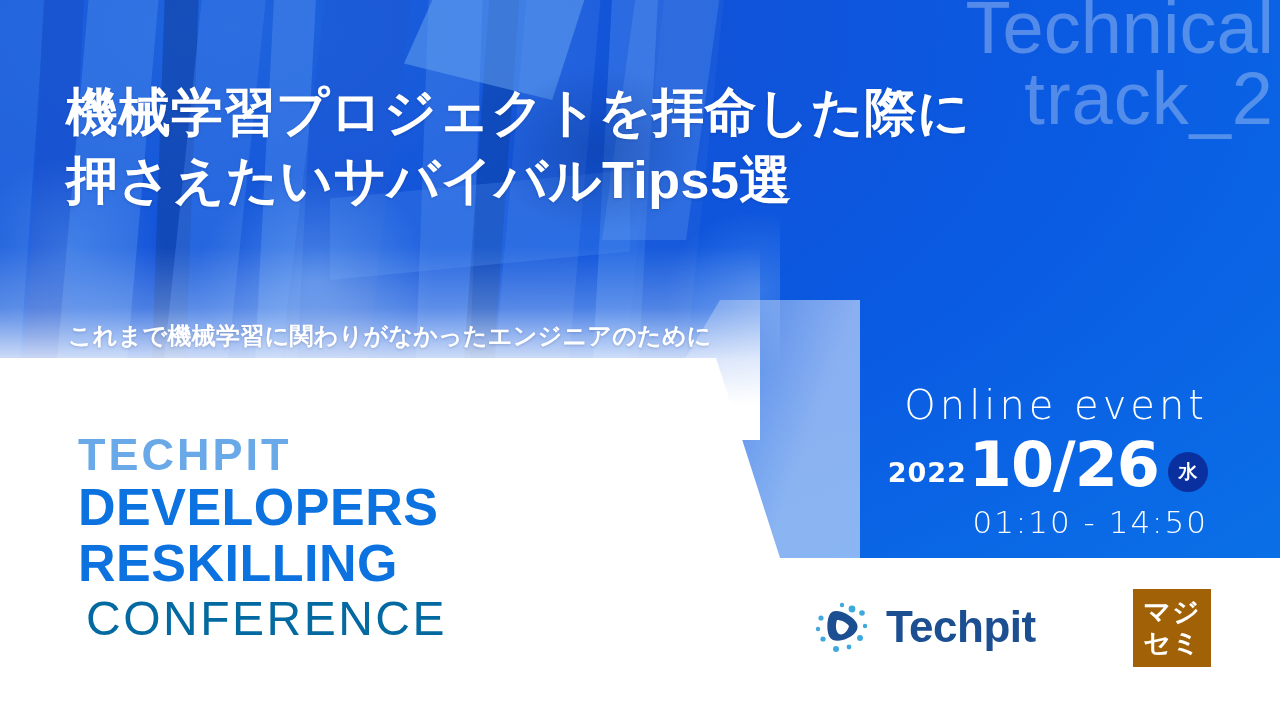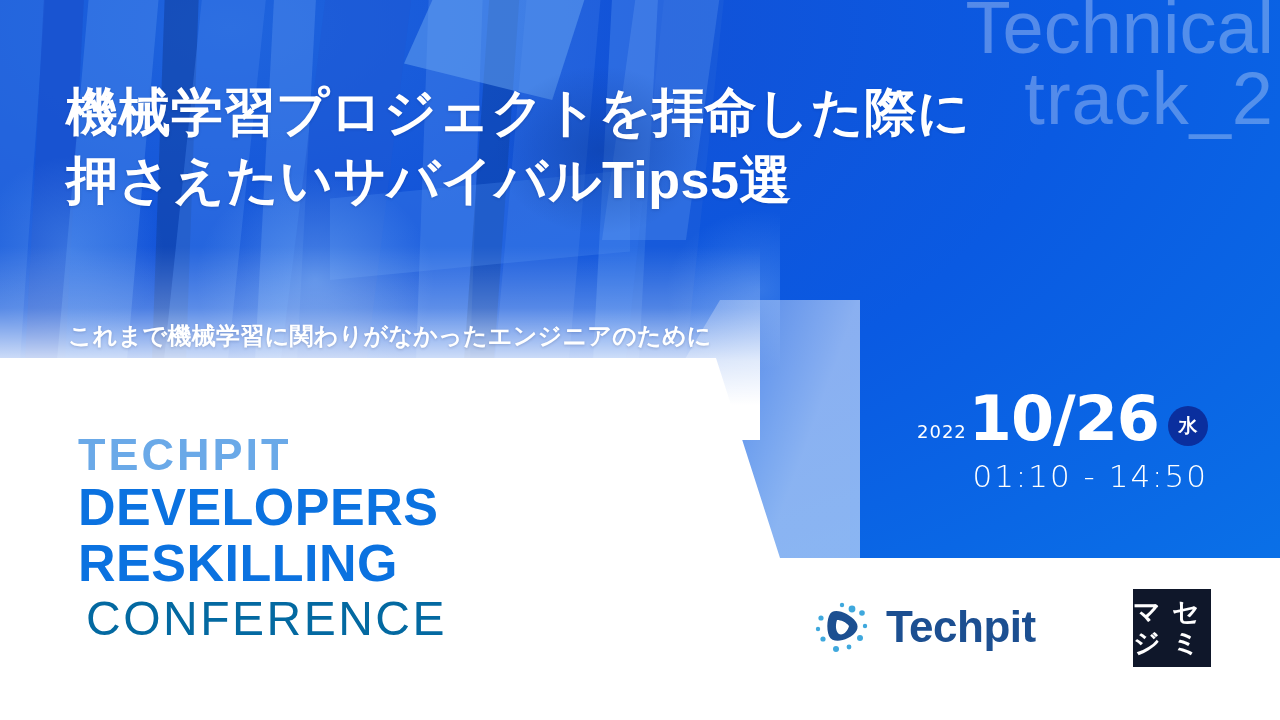--- a/index.html
+++ b/index.html
@@ -81,21 +81,21 @@
   }
   .event .online{
     font-size:40px;line-height:46px;font-weight:300;letter-spacing:4px;
     font-family:"DejaVu Sans",sans-serif;
   }
   .event .dateline{
     display:flex;align-items:flex-end;justify-content:flex-end;gap:0;
     margin-top:6px;
   }
   .event .year{
-    font-size:18px;font-weight:normal;letter-spacing:1px;
+    font-size:27px;font-weight:bold;letter-spacing:1px;
     padding-bottom:8px;padding-right:2px;
     font-family:"DejaVu Sans",sans-serif;
   }
   .event .md{
     font-size:62px;font-weight:bold;line-height:62px;letter-spacing:-1px;
     font-family:"DejaVu Sans",sans-serif;
   }
   .event .dow{
     width:40px;height:40px;border-radius:50%;
     background:#0a2f9e;color:#ffffff;
@@ -119,22 +119,22 @@
     position:absolute;left:812px;top:596px;
     display:flex;align-items:center;gap:12px;
   }
   .techpit .mark{position:relative;width:62px;height:62px;}
   .techpit .word{
     font-size:44px;font-weight:bold;color:#1c4f91;letter-spacing:-0.5px;
     font-family:"Liberation Sans","DejaVu Sans",sans-serif;
   }
   .majisemi{
     position:absolute;left:1133px;top:589px;
-    width:78px;height:78px;background:#0f172a;
-    display:flex;flex-direction:row;align-items:center;justify-content:center;
+    width:78px;height:78px;background:#a16207;
+    display:flex;flex-direction:column;align-items:center;justify-content:center;
     color:#ffffff;font-weight:bold;font-size:27px;line-height:31px;letter-spacing:1px;
   }
 </style>
 </head>
 <body>
 
 <div id="stage">
 
   <div class="bg-base"></div>
 
@@ -172,20 +172,21 @@
   <div class="bg-left-fade"></div>
   <div class="bg-wedge"></div>
 
   <div class="headline">
     <div>機械学習プロジェクトを拝命した際に</div>
     <div>押さえたいサバイバルTips5選</div>
   </div>
   <div class="subhead">これまで機械学習に関わりがなかったエンジニアのために</div>
 
   <div class="event">
+    <div class="online">Online event</div>
     <div class="dateline">
       <span class="year">2022</span>
       <span class="md">10/26</span>
       <span class="dow">水</span>
     </div>
     <div class="time">01:10 - 14:50</div>
   </div>
 
   <div class="conflogo">
     <div class="r1">TECHPIT</div>

